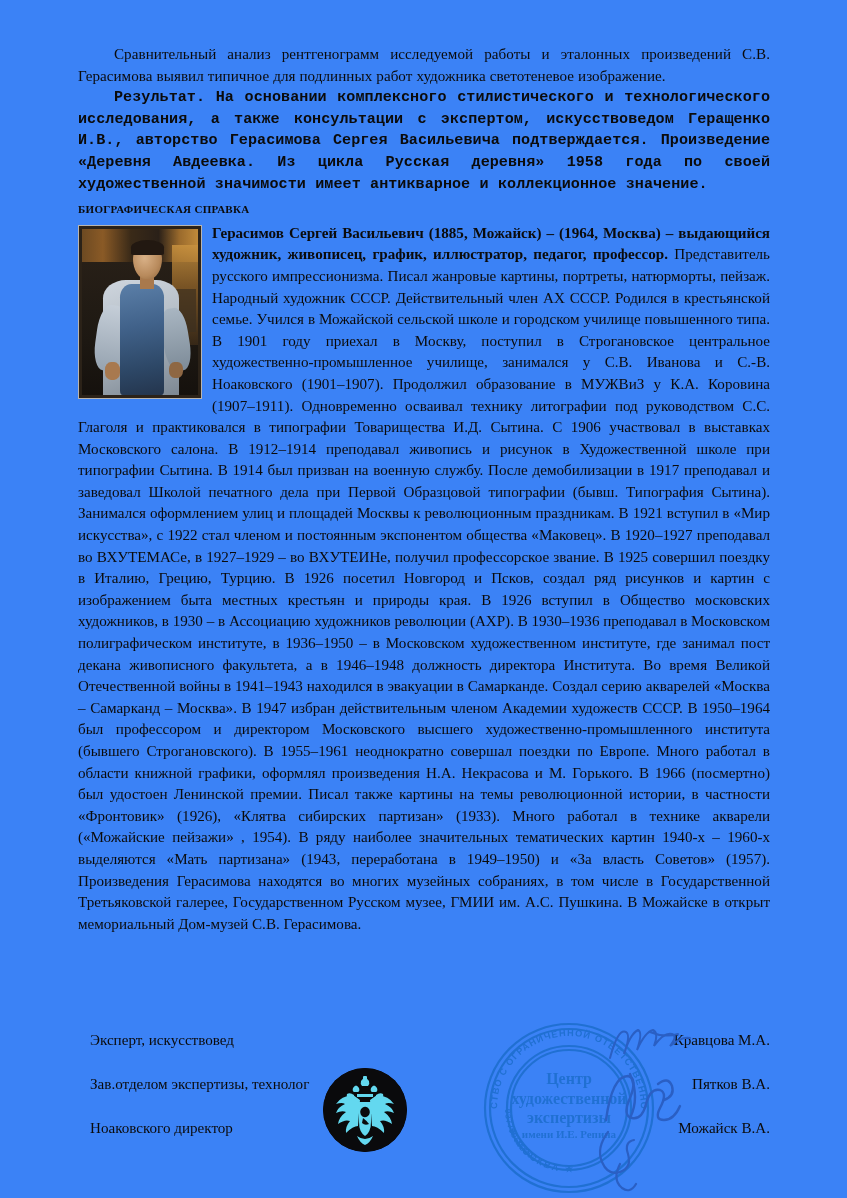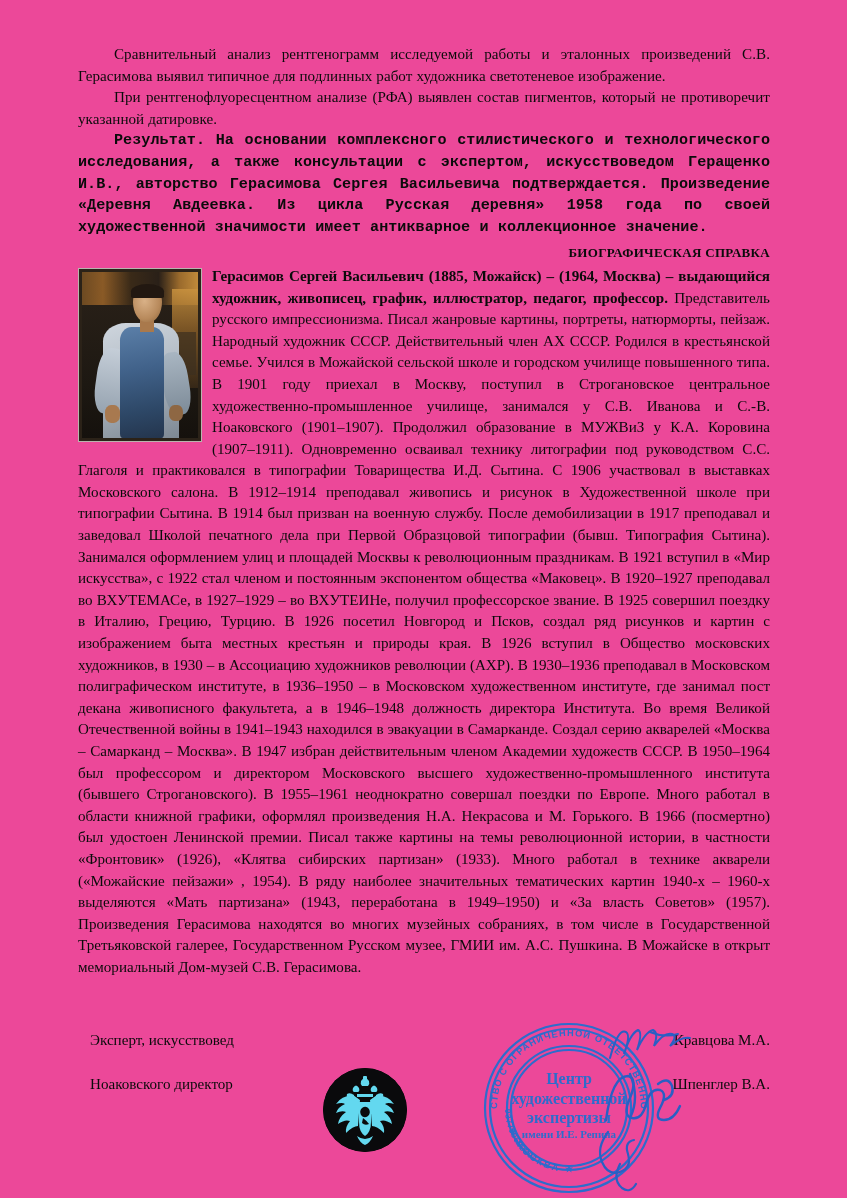--- a/index.html
+++ b/index.html
@@ -4,21 +4,21 @@
 <style>
   html, body {
     margin: 0;
     padding: 0;
     background: #ffffff;
   }
   .page {
     position: relative;
     width: 847px;
     height: 1198px;
-    background: #ec4899;
+    background: #3b82f6;
     overflow: hidden;
     font-family: "Liberation Serif", "DejaVu Serif", serif;
     color: #0b0b0b;
   }
   .content {
     position: absolute;
     left: 78px;
     top: 44px;
     width: 692px;
   }
@@ -29,23 +29,23 @@
     font-size: 15.1px;
     line-height: 21.6px;
     letter-spacing: 0.05px;
     word-spacing: 0.2px;
   }
   p.para.bold {
     font-weight: bold;
     font-family: Liberation Mono, monospace;
   }
   .section-title {
-    text-align: right;
+    text-align: left;
     font-weight: bold;
-    font-size: 13px;
+    font-size: 11px;
     line-height: 21.6px;
     margin: 4px 0 0 0;
     letter-spacing: 0.3px;
   }
   
   .bio-block {
     margin-top: 2px;
     font-size: 15.1px;
     line-height: 21.6px;
     text-align: justify;
@@ -187,21 +187,20 @@
   .sig-c { left: 586px; top: 1128px; }
 </style>
 </head>
 <body>
 
 <div class="page">
 
   <div class="content">
 
     <p class="para">Сравнительный анализ рентгенограмм исследуемой работы и эталонных произведений С.В. Герасимова выявил типичное для подлинных работ художника светотеневое изображение.</p>
-    <p class="para">При рентгенофлуоресцентном анализе (РФА) выявлен состав пигментов, который не противоречит указанной датировке.</p>
     <p class="para bold">Результат. На основании комплексного стилистического и технологического исследования, а также консультации с экспертом, искусствоведом Геращенко И.В., авторство Герасимова Сергея Васильевича подтверждается. Произведение «Деревня Авдеевка. Из цикла Русская деревня» 1958 года по своей художественной значимости имеет антикварное и коллекционное значение.</p>
 
     <div class="section-title">БИОГРАФИЧЕСКАЯ СПРАВКА</div>
 
     <div class="bio-block">
       <div class="portrait">
         <div class="frame-inner">
           <div class="pt-bg-top"></div>
           <div class="pt-bg-dark"></div>
           <div class="pt-bg-right"></div>
@@ -221,22 +220,26 @@
     </div>
 
   </div>
 
   <div class="sig-block">
     <div class="sig-row">
       <span class="sig-role">Эксперт, искусствовед</span>
       <span class="sig-name">Кравцова М.А.</span>
     </div>
     <div class="sig-row">
+      <span class="sig-role">Зав.отделом экспертизы, технолог</span>
+      <span class="sig-name">Пятков В.А.</span>
+    </div>
+    <div class="sig-row">
       <span class="sig-role">Ноаковского директор</span>
-      <span class="sig-name">Шпенглер В.А.</span>
+      <span class="sig-name">Можайск В.А.</span>
     </div>
   </div>
 
   <div class="emblem">
     <svg viewBox="0 0 84 84" width="84" height="84" aria-hidden="true">
       <circle cx="42" cy="42" r="42" fill="#0a0a0c"></circle>
       <g fill="#63d8ef">
 
         <path d="M30 20 q3-5 6 0 q1 3-1 4 h-4 q-2-1-1-4z"></path>
         <path d="M48 20 q3-5 6 0 q1 3-1 4 h-4 q-2-1-1-4z"></path>

